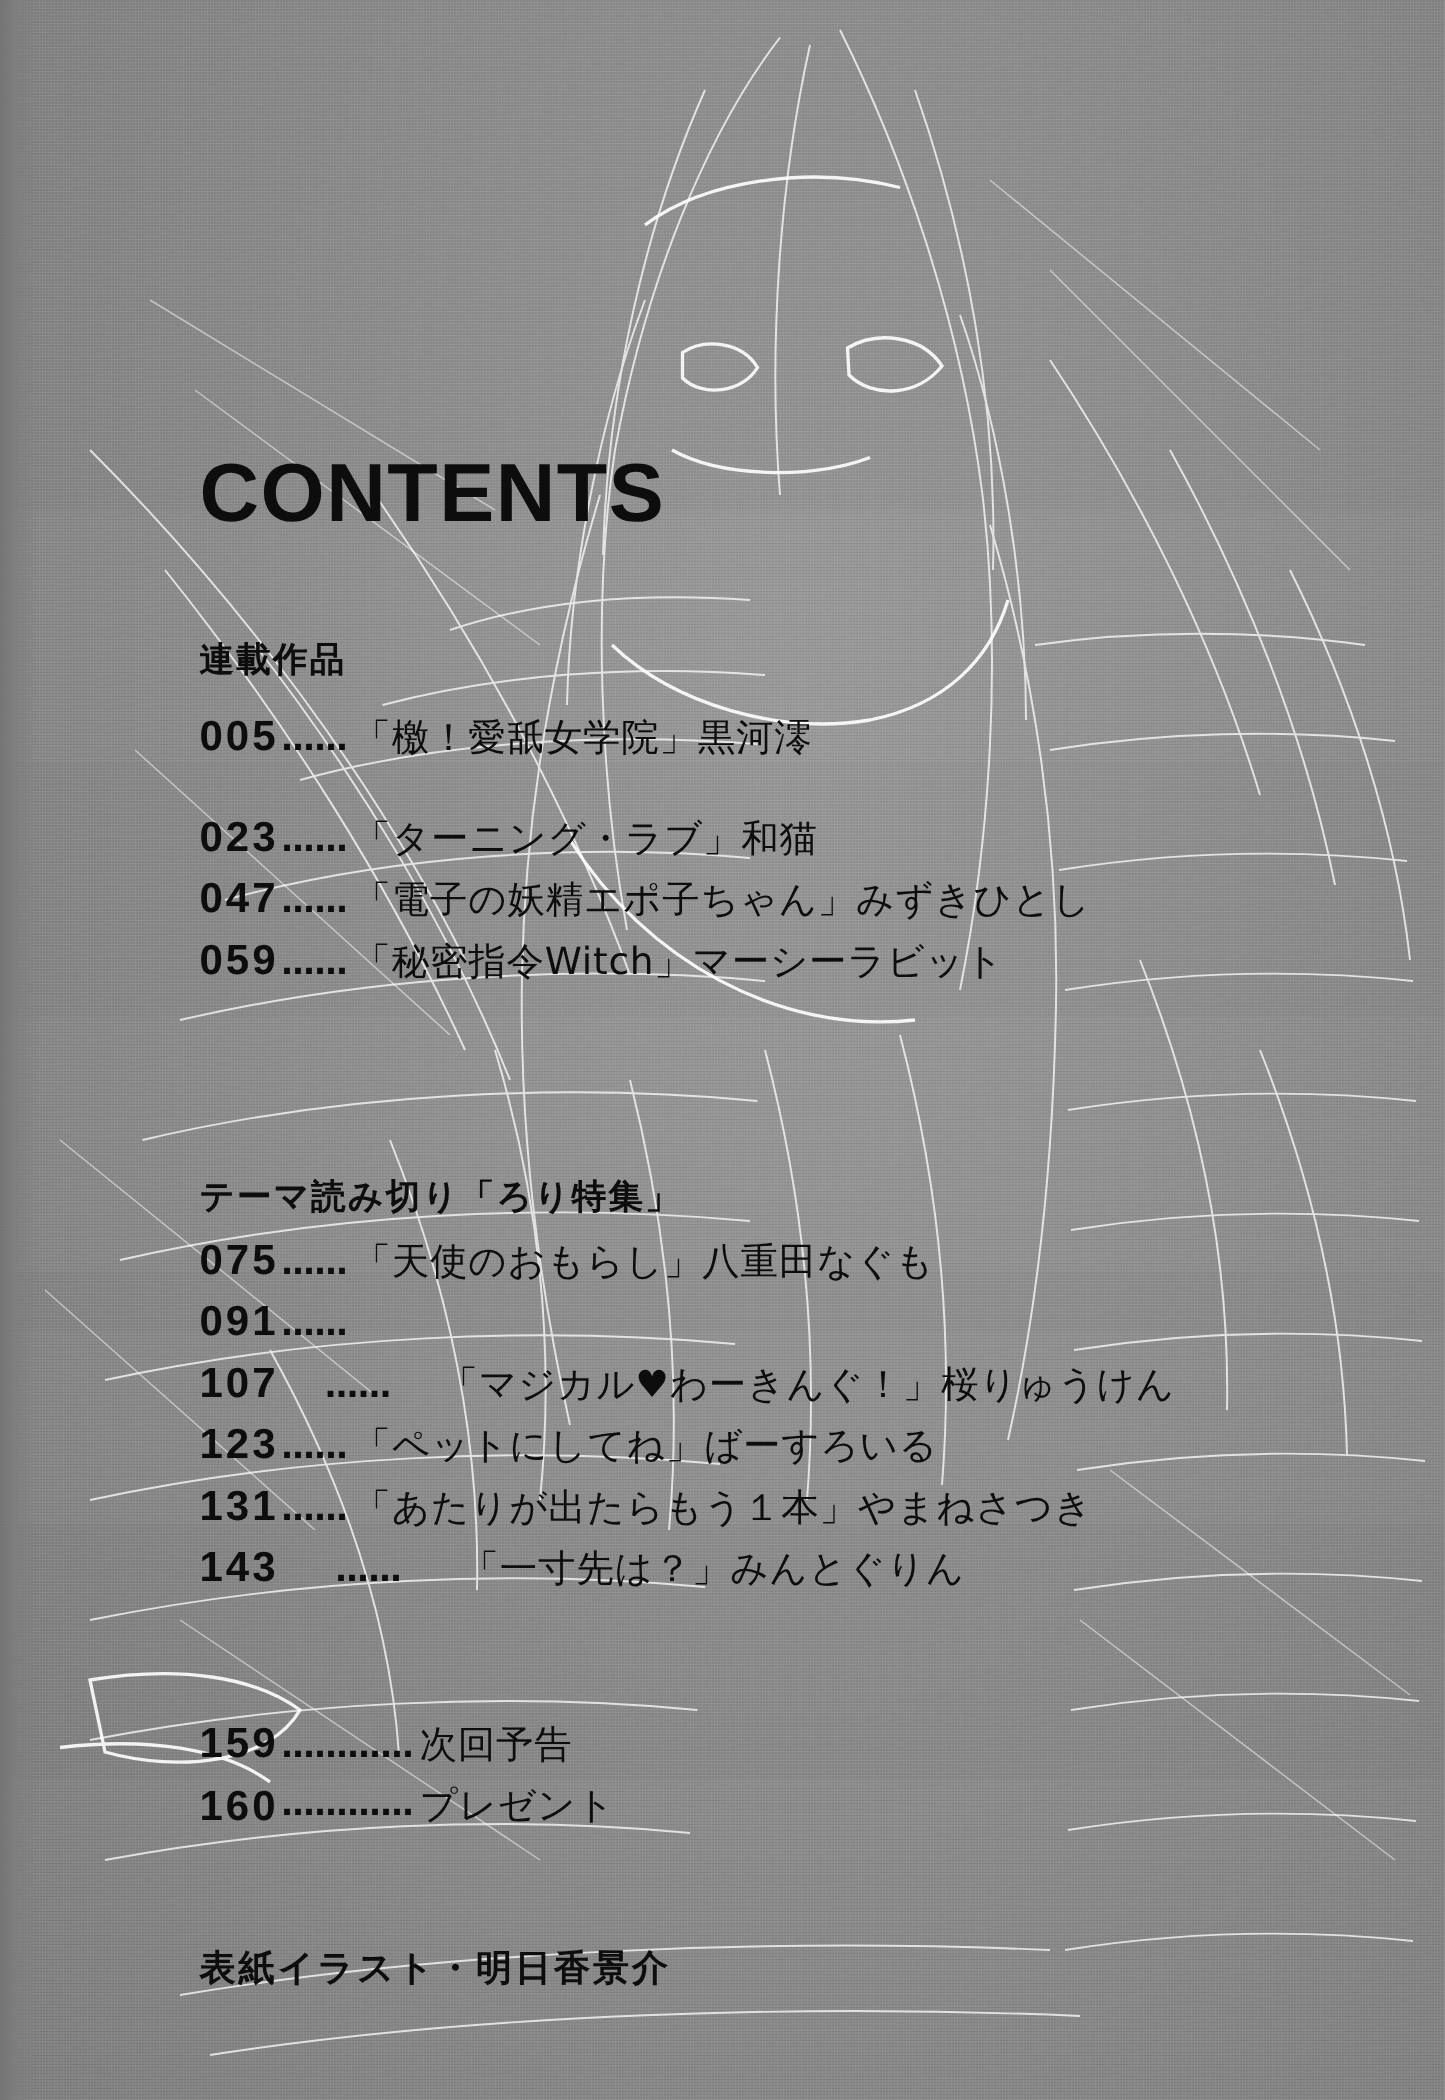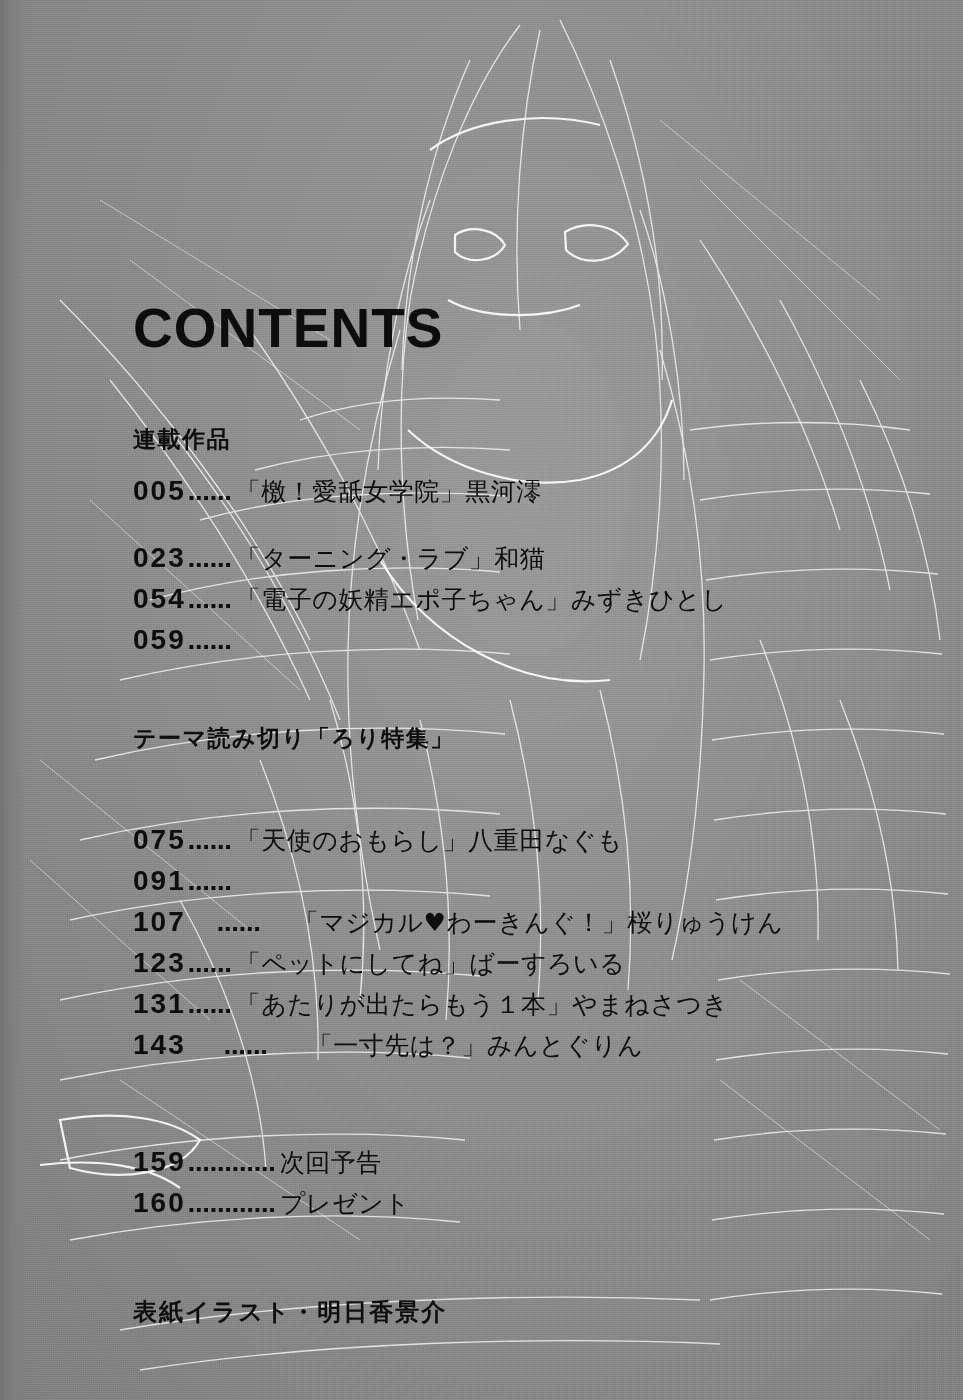--- a/index.html
+++ b/index.html
@@ -200,30 +200,31 @@
       <span class="toc-page">005</span>
       <span class="toc-dots">……</span>
       <span class="toc-title">「檄！愛舐女学院」黒河澪</span>
     </div>
     <div class="toc-row" style="top:496px;">
       <span class="toc-page">023</span>
       <span class="toc-dots">……</span>
       <span class="toc-title">「ターニング・ラブ」和猫</span>
     </div>
     <div class="toc-row" style="top:537px;">
-      <span class="toc-page">054</span>
+      <span class="toc-page">047</span>
       <span class="toc-dots">……</span>
       <span class="toc-title">「電子の妖精エポ子ちゃん」みずきひとし</span>
     </div>
     <div class="toc-row" style="top:578px;">
       <span class="toc-page">059</span>
       <span class="toc-dots">……</span>
-    </div>
-
-    <div class="section-head" style="top:677px;text-align:center;">テーマ読み切り「ろり特集」</div>
+      <span class="toc-title">「秘密指令Witch」マーシーラビット</span>
+    </div>
+
+    <div class="section-head" style="top:736px;text-align:center;">テーマ読み切り「ろり特集」</div>
 
     <div class="toc-row" style="top:778px;">
       <span class="toc-page">075</span>
       <span class="toc-dots">……</span>
       <span class="toc-title">「天使のおもらし」八重田なぐも</span>
     </div>
     <div class="toc-row" style="top:819px;">
       <span class="toc-page">091</span>
       <span class="toc-dots">……</span>
     </div>
@@ -246,21 +247,21 @@
       <span class="toc-page">143</span>
       <span class="toc-dots">……</span>
       <span class="toc-title">「一寸先は？」みんとぐりん</span>
     </div>
 
     <div class="toc-row" style="top:1100px;">
       <span class="toc-page">159</span>
       <span class="toc-dots">…………</span>
       <span class="toc-title">次回予告</span>
     </div>
-    <div class="toc-row" style="top:1141px;">
+    <div class="toc-row" style="top:1141px;align-items:center;">
       <span class="toc-page">160</span>
       <span class="toc-dots">…………</span>
       <span class="toc-title">プレゼント</span>
     </div>
 
     <div class="credit" style="top:1250px;">表紙イラスト・明日香景介</div>
 
   </div>
 </div>
 

